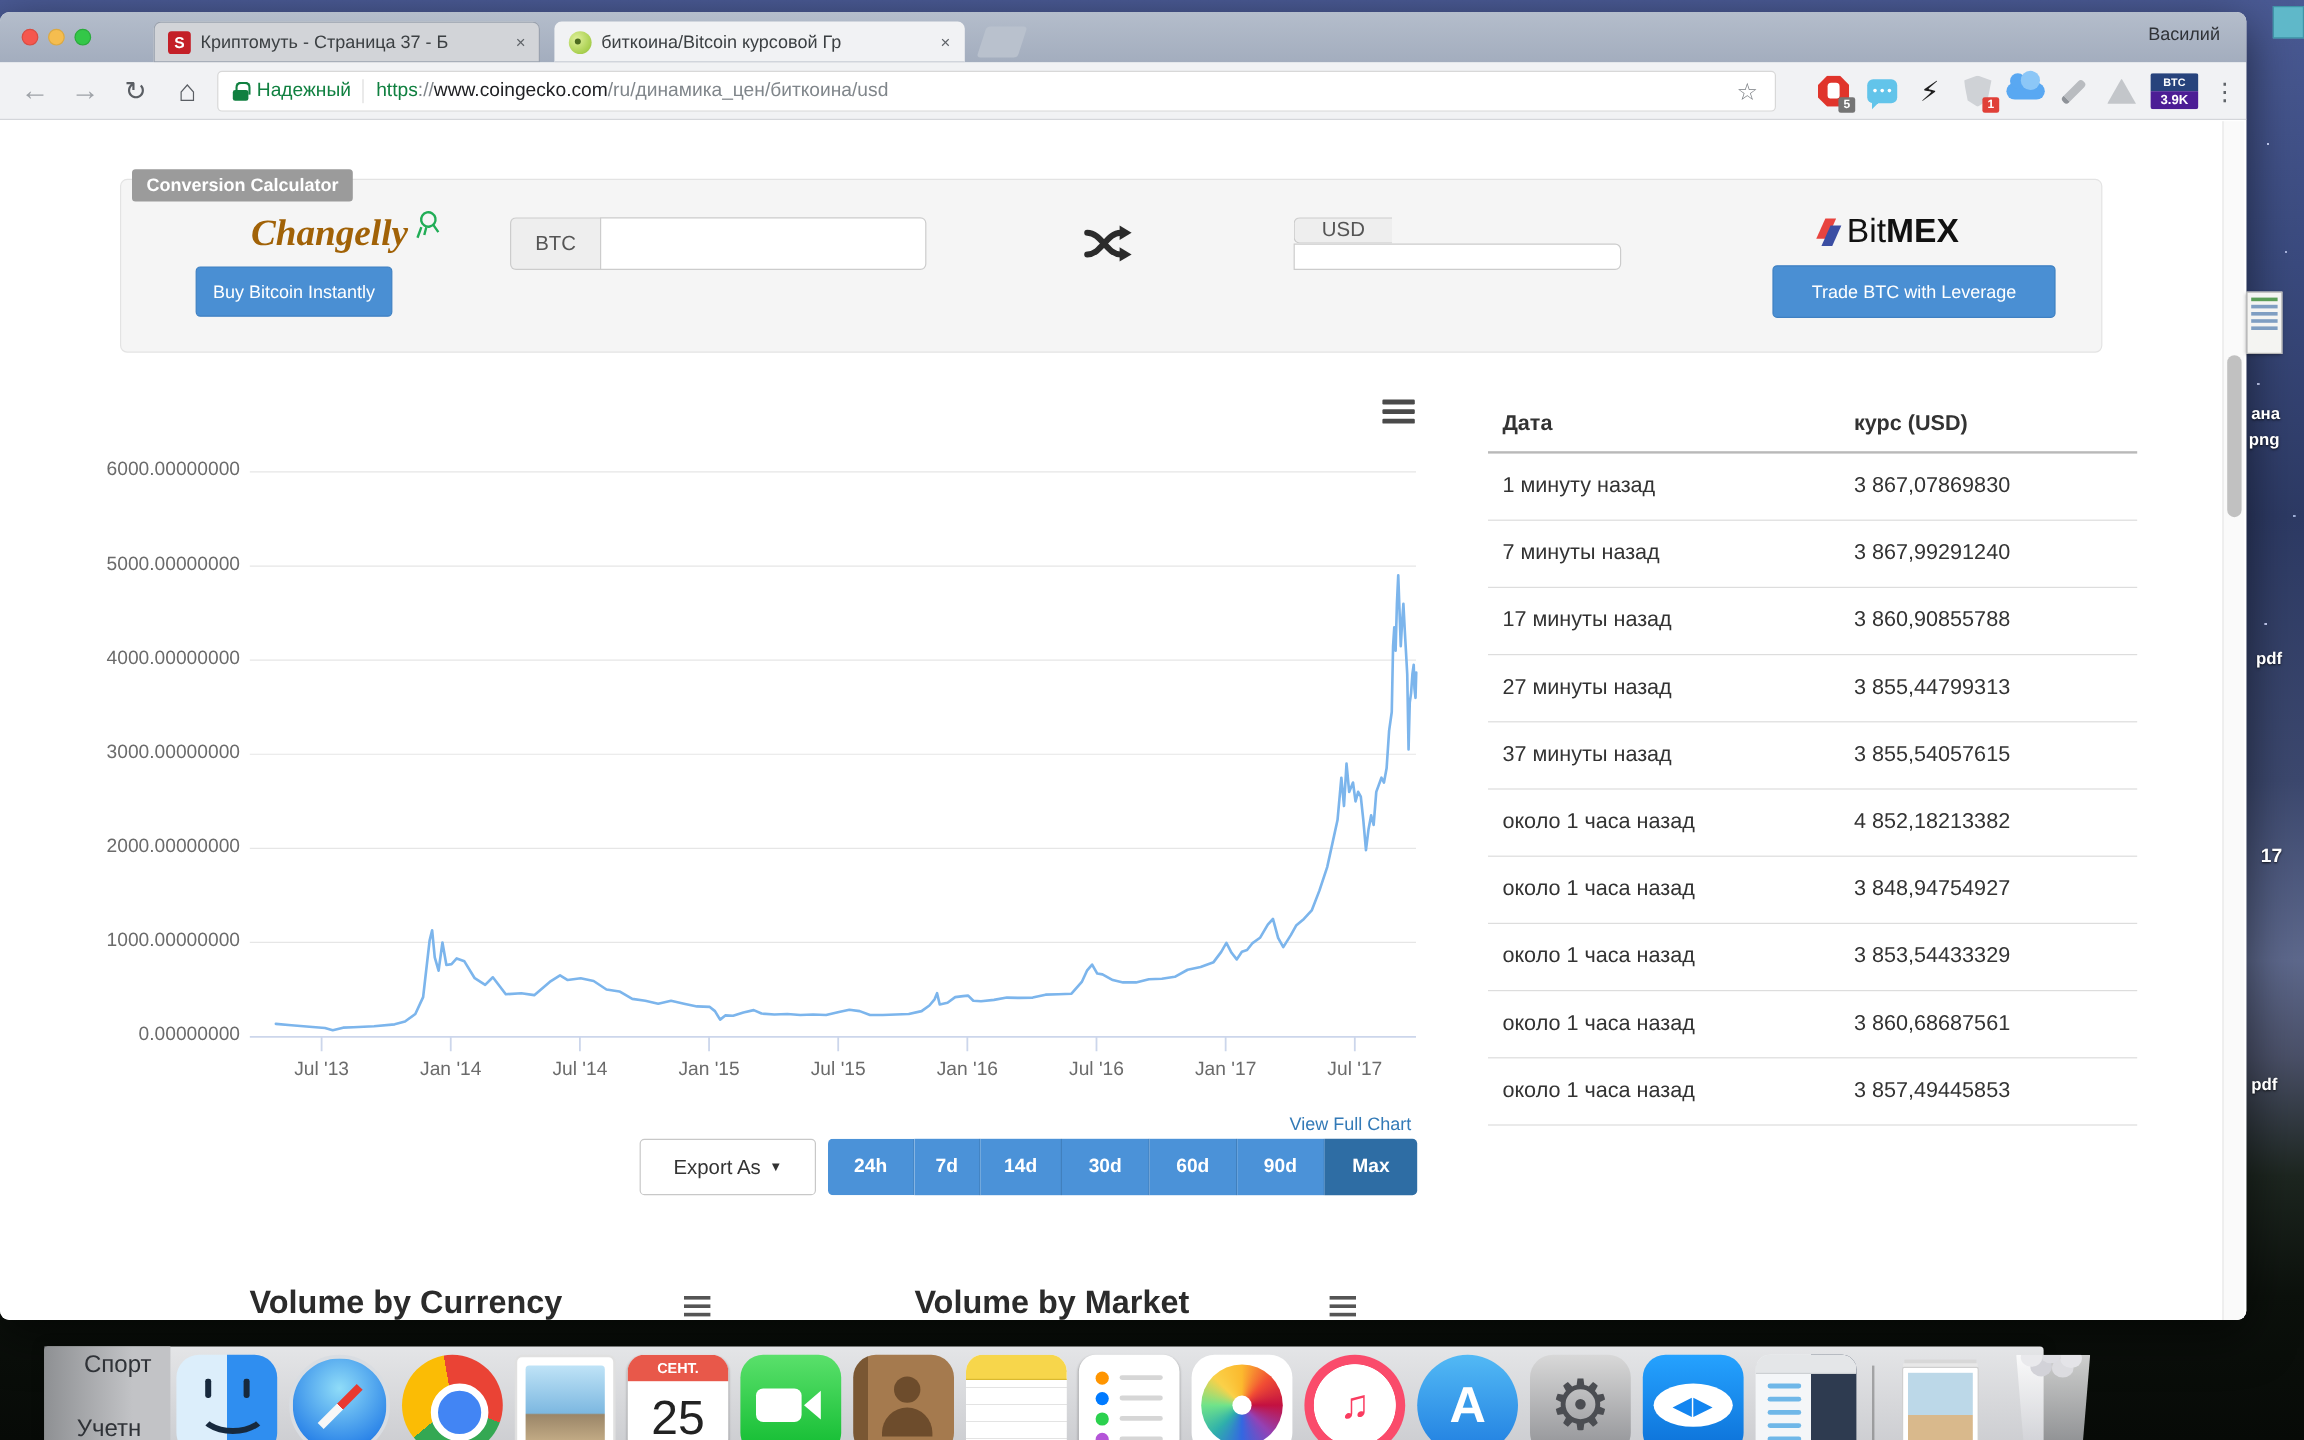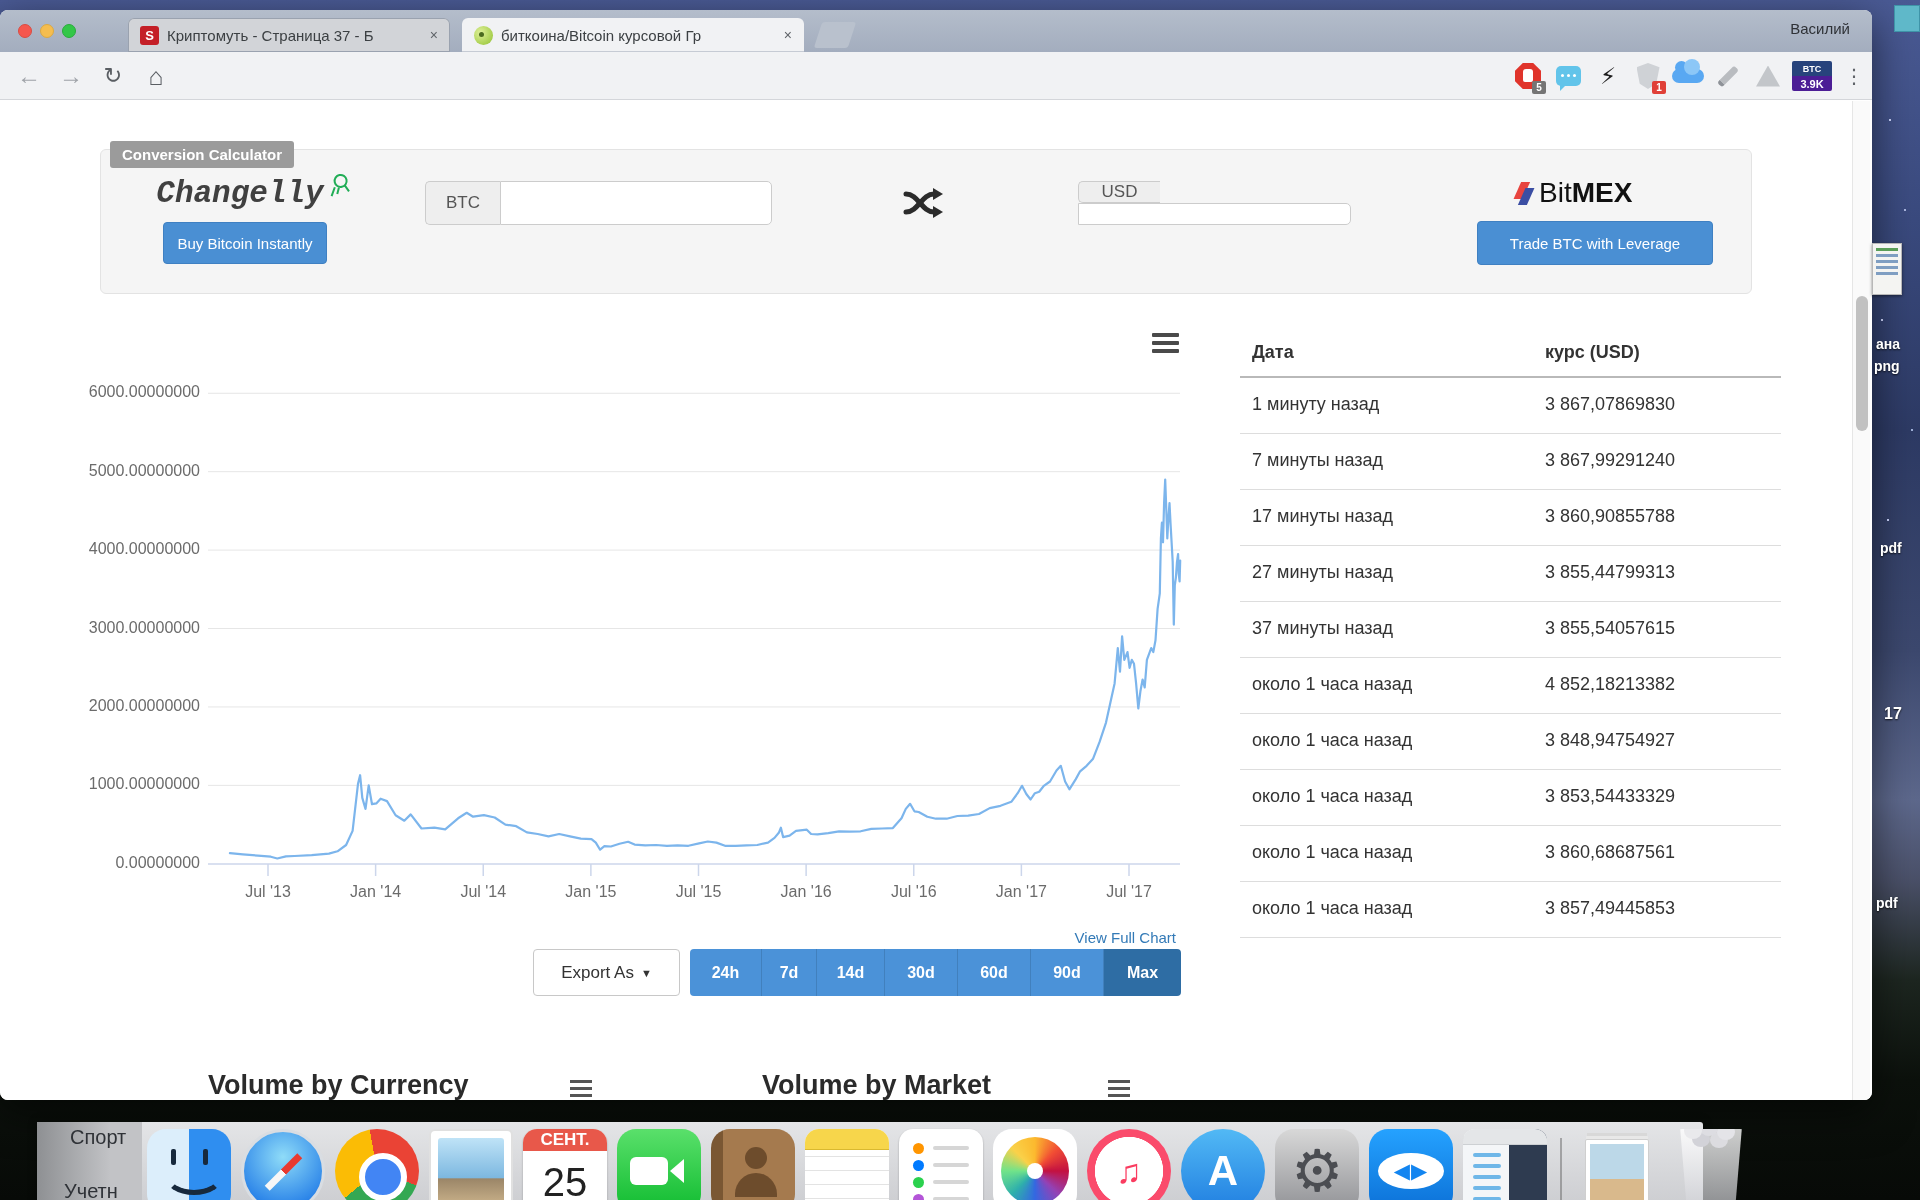--- a/index.html
+++ b/index.html
@@ -105,23 +105,23 @@
   .x-btc .b{height:15px;background:#4c1d95;color:#fff;font-size:11px;font-weight:bold;
     display:flex;align-items:center;justify-content:center;}
   .x-dots{font-size:20px;color:#5f6368;letter-spacing:0;}
   
   .content{position:relative;height:1000px;background:#fff;}
   
   .panel{position:absolute;left:100px;top:49px;width:1652px;height:145px;background:#f5f5f5;
     border:1px solid #e3e3e3;border-radius:6px;}
   .cbadge{position:absolute;left:110px;top:41px;background:#9b9b9b;color:#fff;
     font-size:15px;font-weight:bold;padding:5px 12px;border-radius:3px;z-index:3;}
-  .changelly{position:absolute;left:140px;top:76px;width:230px;text-align:center;
-    font-family:Liberation Mono, monospace;font-style:italic;font-weight:bold;
-    font-size:31px;color:#404040;}
+  .changelly{position:absolute;left:140px;top:76px;width:230px;text-align:right;
+    font-family:Liberation Serif, serif;font-style:italic;font-weight:bold;
+    font-size:31px;color:#a16207;}
   .rocket{display:inline-block;margin-left:4px;transform:translateY(-6px) rotate(-12deg);}
   .btn-pri{position:absolute;background:#4a8fd3;border:1px solid #3f80c2;border-radius:4px;
     color:#fff;font-size:15px;display:flex;align-items:center;justify-content:center;
     cursor:pointer;}
   .buy{left:163px;top:122px;width:164px;height:42px;}
   .trade{left:1477px;top:121px;width:236px;height:44px;}
   .igroup{position:absolute;top:81px;height:44px;display:flex;}
   .g-btc{left:425px;}
   .g-usd{left:1078px;flex-direction:column;}
   .addon{height:44px;background:#eee;border:1px solid #ccc;border-right:none;
@@ -214,21 +214,21 @@
     background:linear-gradient(180deg,#e8392f 0 50%,#f7f7f7 50% 100%);transform:rotate(45deg);}
   .ic-chrome{border-radius:50%;
     background:conic-gradient(from 110deg,#34a853 0 120deg,#fbbc05 0 240deg,#ea4335 0 360deg);}
   .ic-chrome::after{content:"";position:absolute;left:24px;top:24px;width:36px;height:36px;
     border-radius:50%;background:#4285f4;border:6px solid #fff;}
   .ic-mail{background:#fff;border:2px solid #e0e0e0;border-radius:6px;}
   .ic-mail::after{content:"";position:absolute;inset:7px;border-radius:3px;
     background:linear-gradient(180deg,#bfe3f7,#7db8e0 60%,#9b8668 62%,#c8b089);}
   .ic-cal{background:#fff;border-radius:14px;overflow:hidden;box-shadow:0 1px 2px rgba(0,0,0,.3);}
   .cal-m{position:absolute;left:0;top:0;right:0;height:22px;background:#e8584a;color:#fff;
-    font-size:17px;font-weight:bold;display:flex;align-items:center;justify-content:center;}
+    font-size:12px;font-weight:bold;display:flex;align-items:center;justify-content:center;}
   .cal-d{position:absolute;left:0;top:22px;right:0;bottom:0;display:flex;align-items:center;
     justify-content:center;font-size:40px;color:#222;font-weight:300;}
   .ic-ft{background:linear-gradient(180deg,#5ae06b,#0fbb2f);}
   .ic-ft::before{content:"";position:absolute;left:13px;top:28px;width:38px;height:28px;
     background:#fff;border-radius:6px;}
   .ic-ft::after{content:"";position:absolute;left:53px;top:30px;border:12px solid transparent;
     border-right:14px solid #fff;border-left:none;}
   .ic-cont{background:linear-gradient(90deg,#7a5733 0 12px,#a57a4e 12px);}
   .ic-cont::before{content:"";position:absolute;left:34px;top:18px;width:22px;height:22px;
     border-radius:50%;background:#6d4c2c;}
@@ -303,20 +303,30 @@
     <div class="tabstub"></div>
     <span class="profile">Василий</span>
   </div>
 
   <div class="toolbar">
     <span class="ticon dis i-back">←</span>
     <span class="ticon dis i-fwd">→</span>
     <span class="ticon i-rel">↻</span>
     <span class="ticon i-home">⌂</span>
 
+    <div class="omnibox">
+      <span class="lock"></span>
+      <span class="sec">Надежный</span>
+      <span class="odiv"></span>
+      <span class="u-scheme">https</span>
+      <span class="u-sep">://</span>
+      <span class="u-host">www.coingecko.com</span>
+      <span class="u-path">/ru/динамика_цен/биткоина/usd</span>
+      <span class="star">☆</span>
+    </div>
 
     <div class="exts">
       <div class="ext">
         <span class="x-adb"></span>
         <span class="bdg b-gray">5</span>
       </div>
       <div class="ext">
         <span class="x-chat"></span>
       </div>
       <div class="ext">

